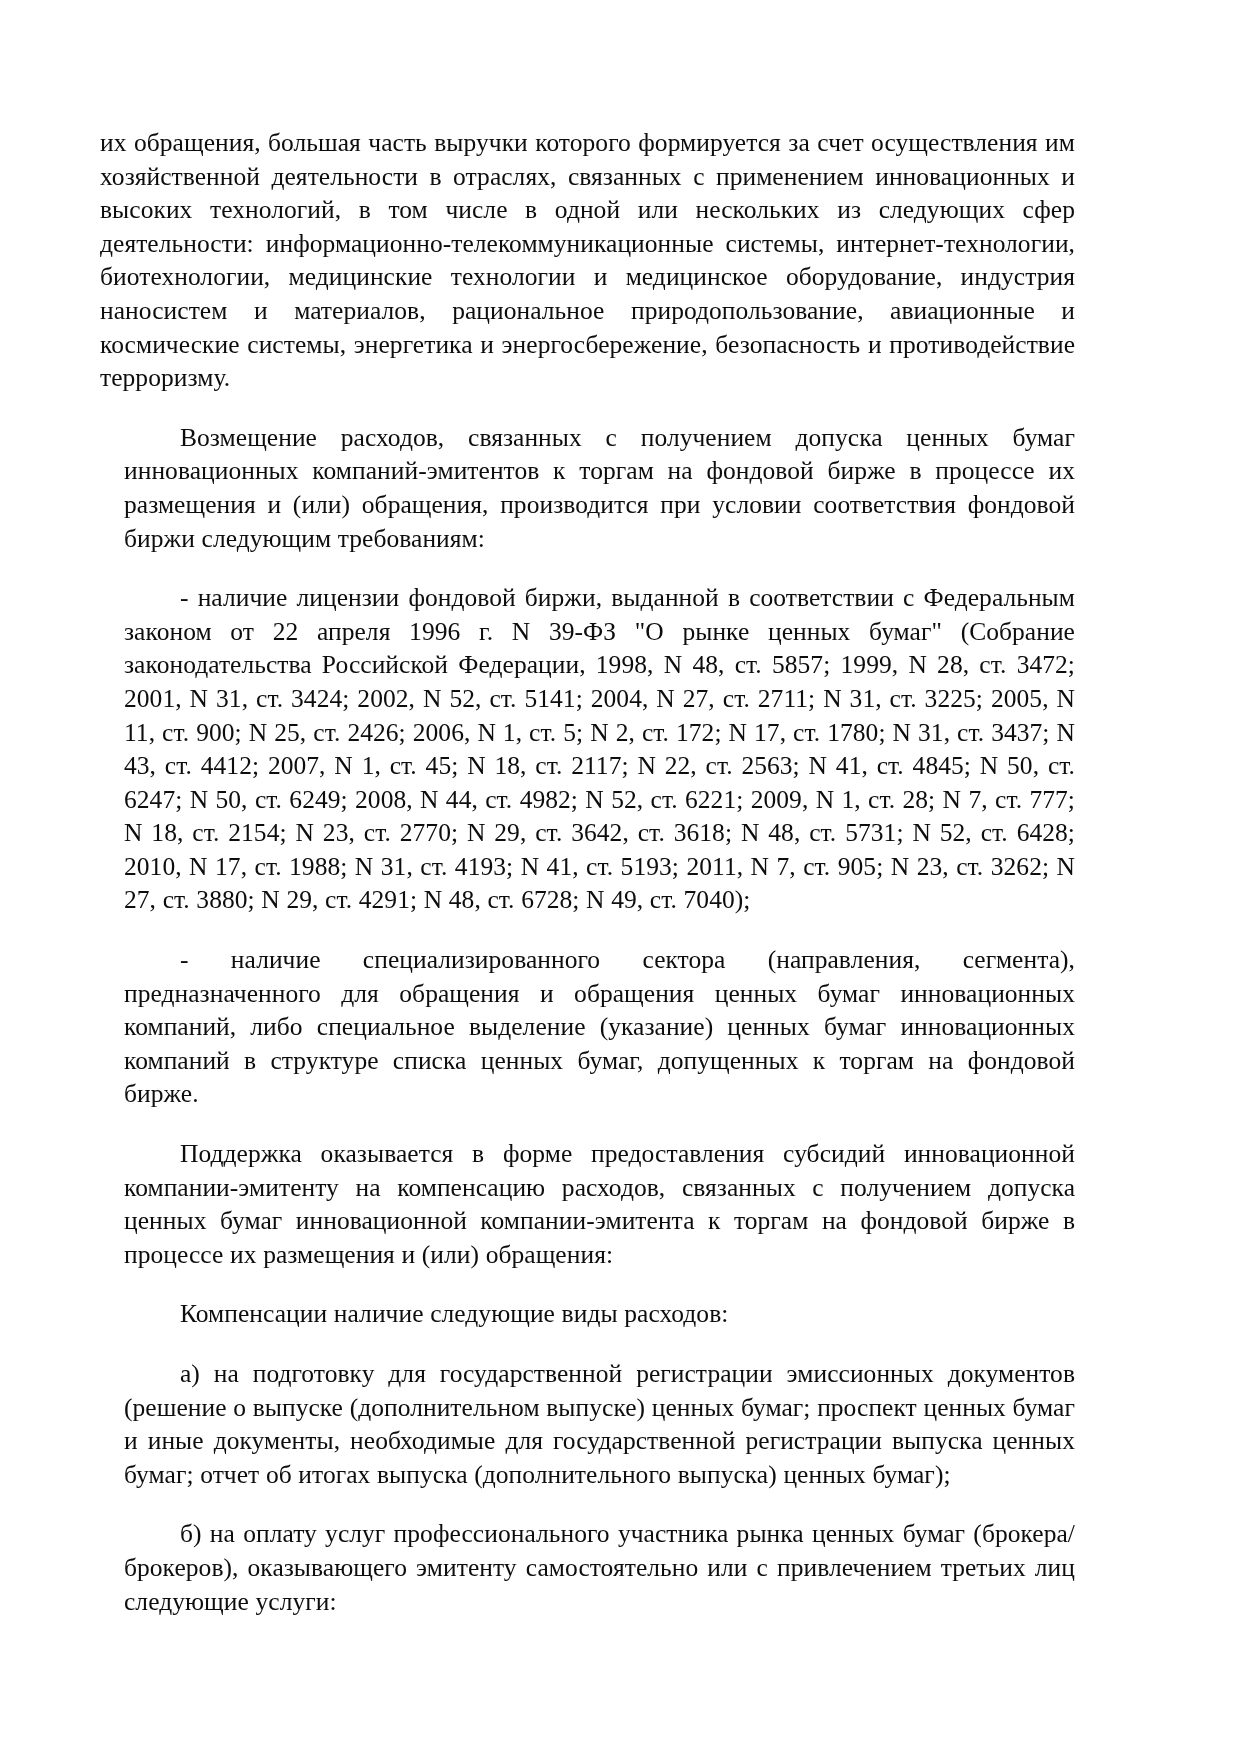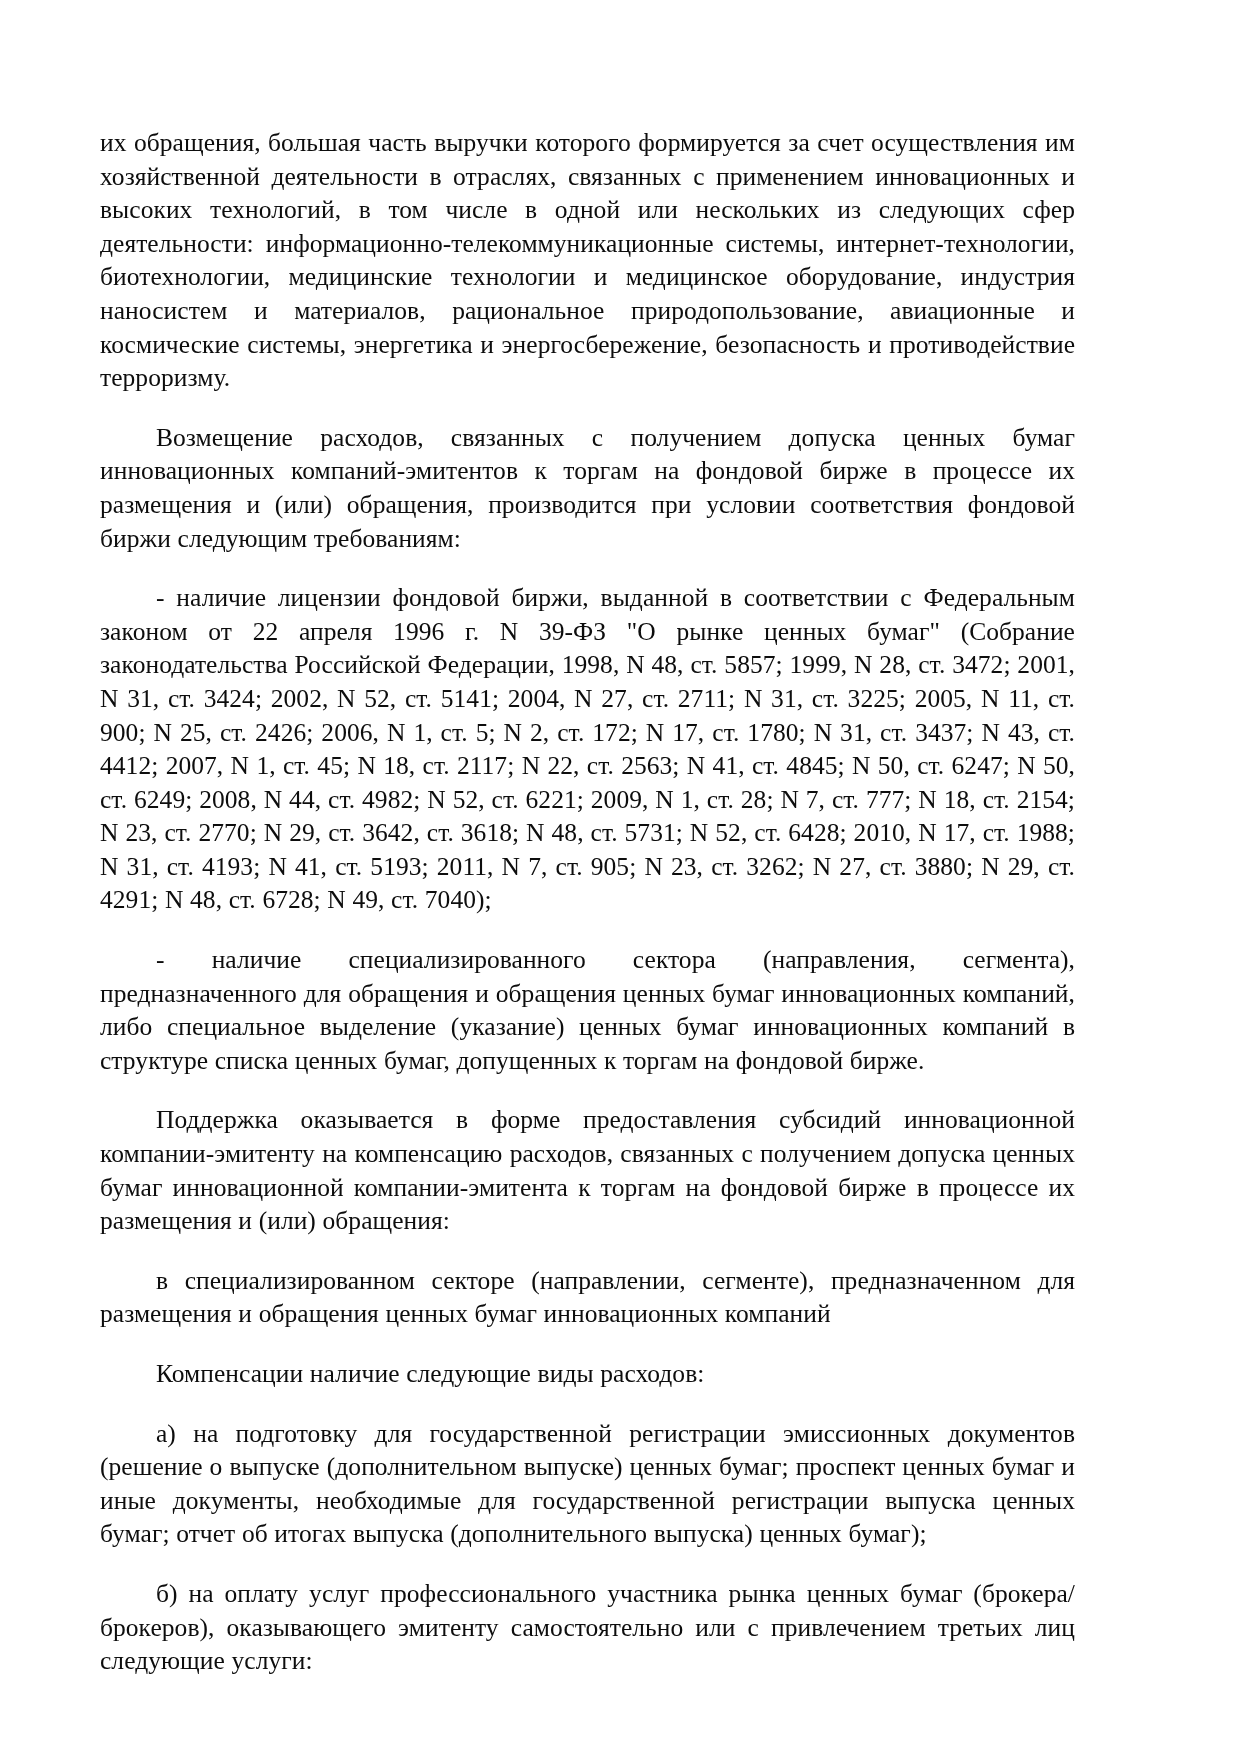--- a/index.html
+++ b/index.html
@@ -33,20 +33,21 @@
     line-height: 33.6px;
     text-align: justify;
     text-justify: inter-word;
     letter-spacing: 0.05px;
     word-spacing: 0.2px;
     color: #0d0d0d;
     -webkit-font-smoothing: antialiased;
   }
   p.para.indent {
     text-indent: 56px;
+    margin-left: 24px;
   }
   p.para.gap {
     margin-top: 26px;
   }
   
 </style>
 </head>
 <body>
 
 <div class="page">
@@ -55,21 +56,20 @@
     <p class="para">их обращения, большая часть выручки которого формируется за счет осуществления им хозяйственной деятельности в отраслях, связанных с применением инновационных и высоких технологий, в том числе в одной или нескольких из следующих сфер деятельности: информационно-телекоммуникационные системы, интернет-технологии, биотехнологии, медицинские технологии и медицинское оборудование, индустрия наносистем и материалов, рациональное природопользование, авиационные и космические системы, энергетика и энергосбережение, безопасность и противодействие терроризму.</p>
 
     <p class="para indent gap">Возмещение расходов, связанных с получением допуска ценных бумаг инновационных компаний-эмитентов к торгам на фондовой бирже в процессе их размещения и (или) обращения, производится при условии соответствия фондовой биржи следующим требованиям:</p>
 
     <p class="para indent gap">- наличие лицензии фондовой биржи, выданной в соответствии с Федеральным законом от 22 апреля 1996 г. N 39-ФЗ "О рынке ценных бумаг" (Собрание законодательства Российской Федерации, 1998, N 48, ст. 5857; 1999, N 28, ст. 3472; 2001, N 31, ст. 3424; 2002, N 52, ст. 5141; 2004, N 27, ст. 2711; N 31, ст. 3225; 2005, N 11, ст. 900; N 25, ст. 2426; 2006, N 1, ст. 5; N 2, ст. 172; N 17, ст. 1780; N 31, ст. 3437; N 43, ст. 4412; 2007, N 1, ст. 45; N 18, ст. 2117; N 22, ст. 2563; N 41, ст. 4845; N 50, ст. 6247; N 50, ст. 6249; 2008, N 44, ст. 4982; N 52, ст. 6221; 2009, N 1, ст. 28; N 7, ст. 777; N 18, ст. 2154; N 23, ст. 2770; N 29, ст. 3642, ст. 3618; N 48, ст. 5731; N 52, ст. 6428; 2010, N 17, ст. 1988; N 31, ст. 4193; N 41, ст. 5193; 2011, N 7, ст. 905; N 23, ст. 3262; N 27, ст. 3880; N 29, ст. 4291; N 48, ст. 6728; N 49, ст. 7040);</p>
 
     <p class="para indent gap">- наличие специализированного сектора (направления, сегмента), предназначенного для обращения и обращения ценных бумаг инновационных компаний, либо специальное выделение (указание) ценных бумаг инновационных компаний в структуре списка ценных бумаг, допущенных к торгам на фондовой бирже.</p>
 
     <p class="para indent gap">Поддержка оказывается в форме предоставления субсидий инновационной компании-эмитенту на компенсацию расходов, связанных с получением допуска ценных бумаг инновационной компании-эмитента к торгам на фондовой бирже в процессе их размещения и (или) обращения:</p>
 
-    <p class="para indent gap">в специализированном секторе (направлении, сегменте), предназначенном для размещения и обращения ценных бумаг инновационных компаний</p>
 
 
     <p class="para indent gap">Компенсации наличие следующие виды расходов:</p>
 
     <p class="para indent gap">а) на подготовку для государственной регистрации эмиссионных документов (решение о выпуске (дополнительном выпуске) ценных бумаг; проспект ценных бумаг и иные документы, необходимые для государственной регистрации выпуска ценных бумаг; отчет об итогах выпуска (дополнительного выпуска) ценных бумаг);</p>
 
     <p class="para indent gap">б) на оплату услуг профессионального участника рынка ценных бумаг (брокера/брокеров), оказывающего эмитенту самостоятельно или с привлечением третьих лиц следующие услуги:</p>
 
   </div>
 </div>

